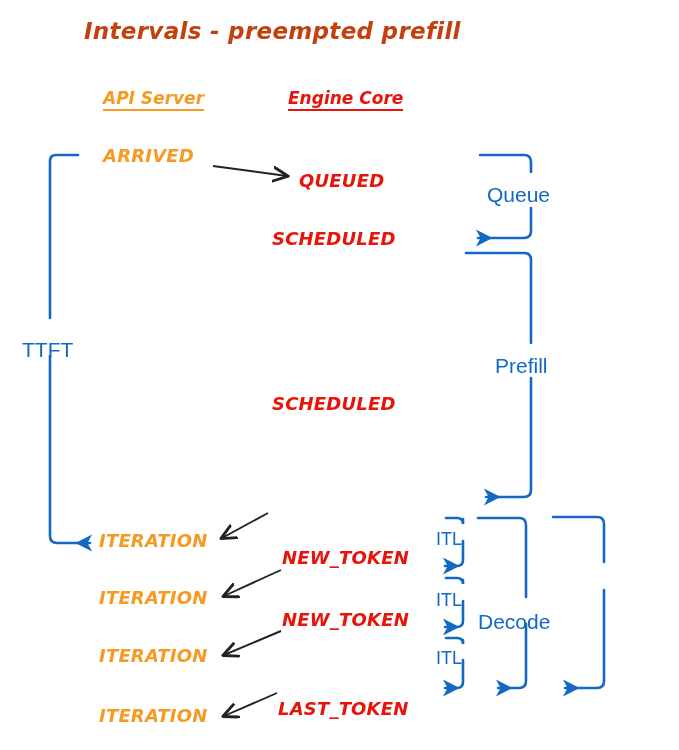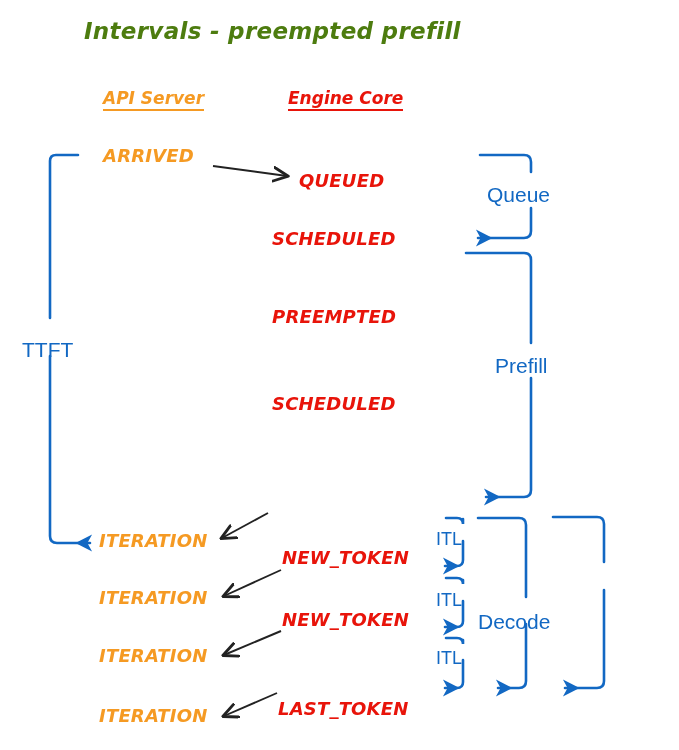--- a/index.html
+++ b/index.html
@@ -4,21 +4,21 @@
 <style>
   html,body{margin:0;padding:0;background:#ffffff;}
   body{width:679px;height:750px;position:relative;overflow:hidden;
        font-family:"Liberation Sans",sans-serif;}
   #stage{position:absolute;left:0;top:0;width:679px;height:750px;}
   svg.layer{position:absolute;left:0;top:0;width:679px;height:750px;overflow:visible;}
   .txt{position:absolute;white-space:pre;}
 
   
   .hand{font-family:"DejaVu Sans",sans-serif;font-style:italic;font-weight:700;}
-  .title{font-size:23px;color:#4d7c0f;letter-spacing:.3px;}
+  .title{font-size:23px;color:#c2410c;letter-spacing:.3px;}
   .colhead{font-size:17px;font-weight:700;font-style:italic;
            font-family:"DejaVu Sans",sans-serif;border-bottom:2px solid currentColor;
            padding-bottom:1px;line-height:1.05;}
   .state{font-size:18px;font-weight:700;font-style:italic;
          font-family:"DejaVu Sans",sans-serif;letter-spacing:.2px;}
   .orange{color:#F59A23;}
   .red{color:#E8140A;}
   .bluelbl{font-size:21px;color:#1268C3;font-family:"Liberation Sans",sans-serif;text-align:center;}
   .bluelbl.sm{font-size:18px;}
 </style>
@@ -78,21 +78,20 @@
   <div class="txt colhead orange" style="left:103px;top:90px;">API Server</div>
 
   <div class="txt state orange" style="left:103px;top:145px;">ARRIVED</div>
   <div class="txt state orange" style="left:99px;top:530px;">ITERATION</div>
   <div class="txt state orange" style="left:99px;top:587px;">ITERATION</div>
   <div class="txt state orange" style="left:99px;top:645px;">ITERATION</div>
   <div class="txt state orange" style="left:99px;top:705px;">ITERATION</div>
 
   <div class="txt state red" style="left:299px;top:157px;margin-top:13px;">QUEUED</div>
   <div class="txt state red" style="left:272px;top:228px;">SCHEDULED</div>
-  <div class="txt state red" style="left:272px;top:306px;">PREEMPTED</div>
   <div class="txt state red" style="left:272px;top:393px;">SCHEDULED</div>
   <div class="txt state red" style="left:282px;top:547px;">NEW_TOKEN</div>
   <div class="txt state red" style="left:282px;top:609px;">NEW_TOKEN</div>
   <div class="txt state red" style="left:278px;top:698px;">LAST_TOKEN</div>
 
   <div class="txt bluelbl" style="left:22px;top:338px;">TTFT</div>
   <div class="txt bluelbl" style="left:487px;top:183px;">Queue</div>
   <div class="txt bluelbl" style="left:495px;top:354px;">Prefill</div>
   <div class="txt bluelbl sm" style="left:436px;top:529px;">ITL</div>
   <div class="txt bluelbl sm" style="left:436px;top:590px;">ITL</div>

